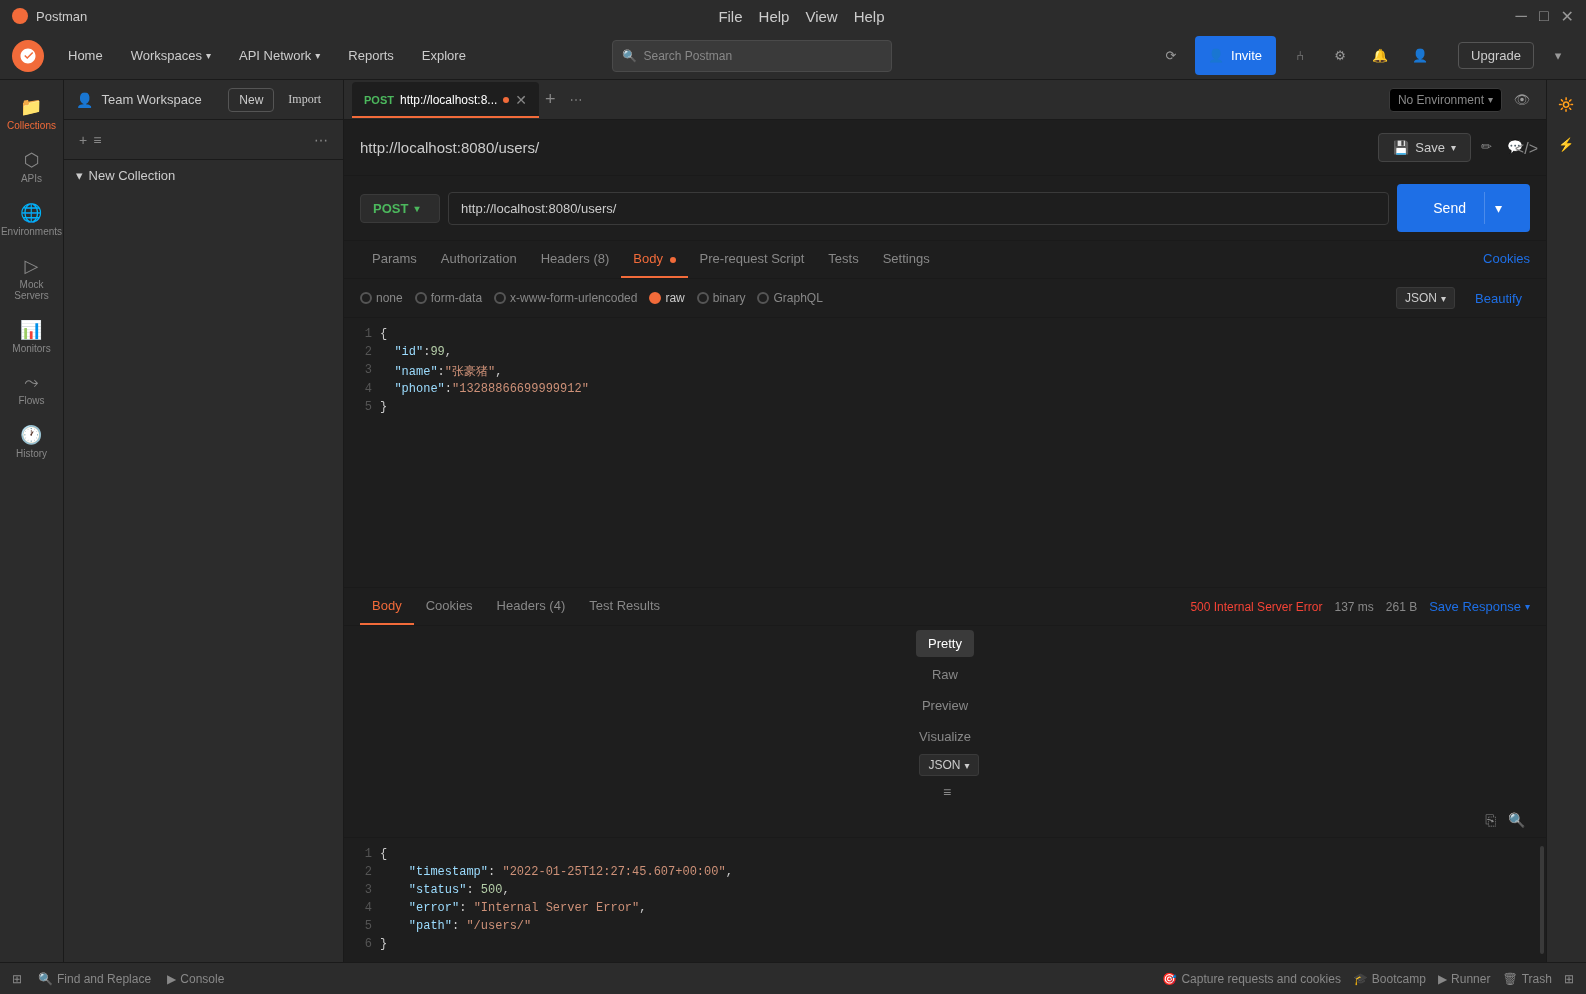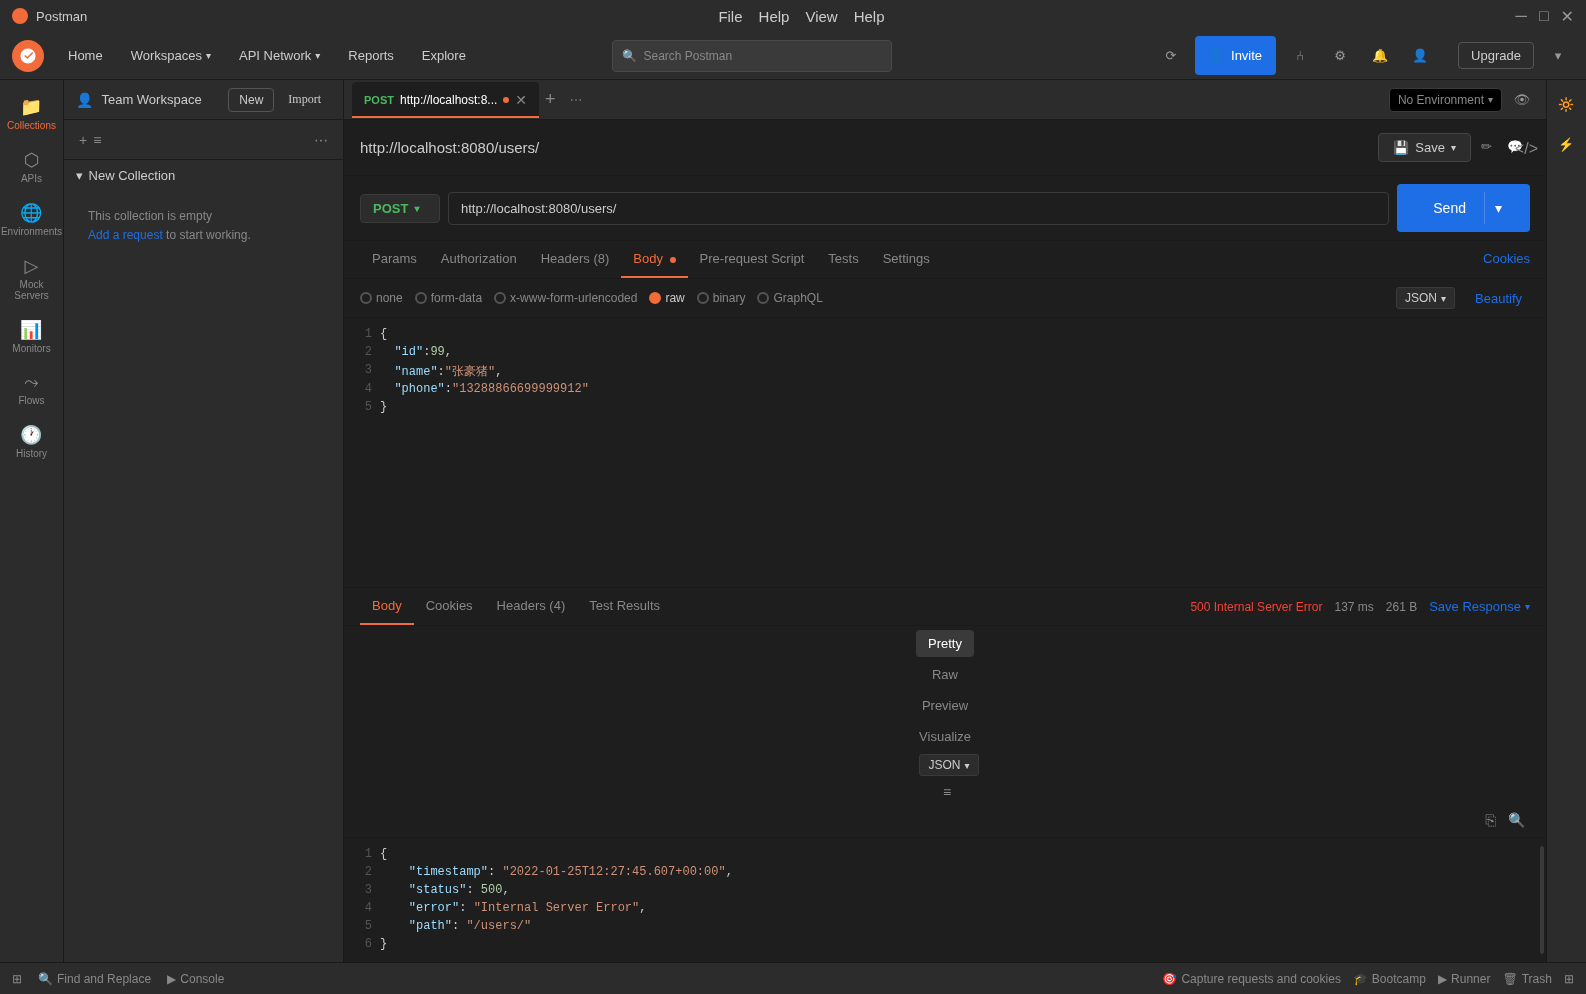--- a/index.html
+++ b/index.html
@@ -256,24 +256,20 @@
       <span class="panel-action-btn">≡</span>
       <span style="flex:1"></span>
       <span class="panel-action-btn">⋯</span>
     </div>
     <div class="collection-item">
       <div class="collection-name">
         <span>▾</span>
         <span>New Collection</span>
       </div>
     </div>
-    <div class="collection-empty">
-      <span>This collection is empty</span><br>
-      <span class="add-request-link">Add a request</span><span> to start working.</span>
-    </div>
   </div>
 
   <div class="content-area">
 
     <div class="tabs-bar">
       <div class="tab active">
         <span class="tab-method">POST</span>
         <span>http://localhost:8...</span>
         <span class="tab-dot"></span>
         <span class="tab-close">✕</span>

